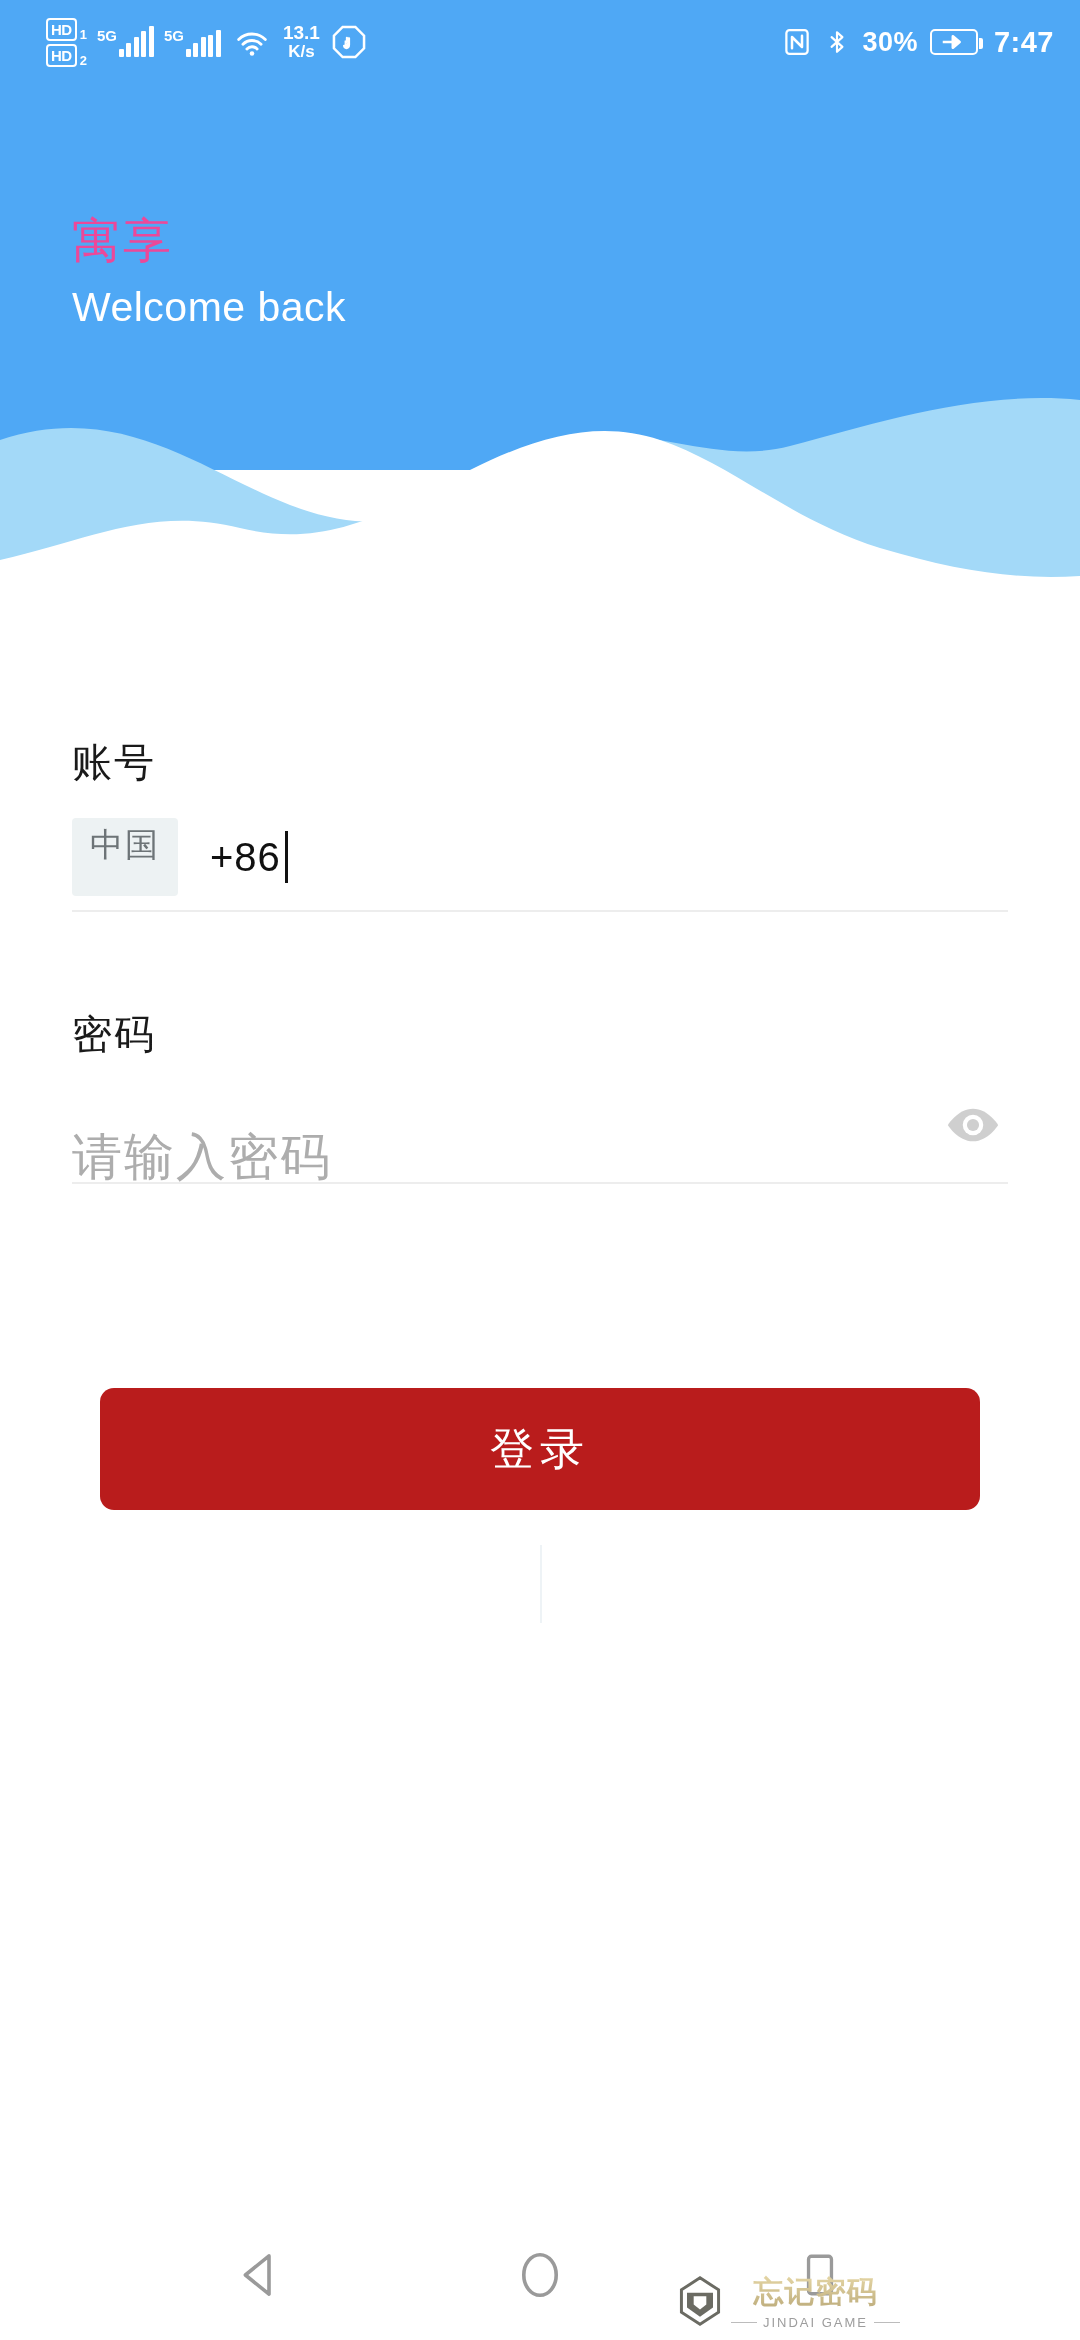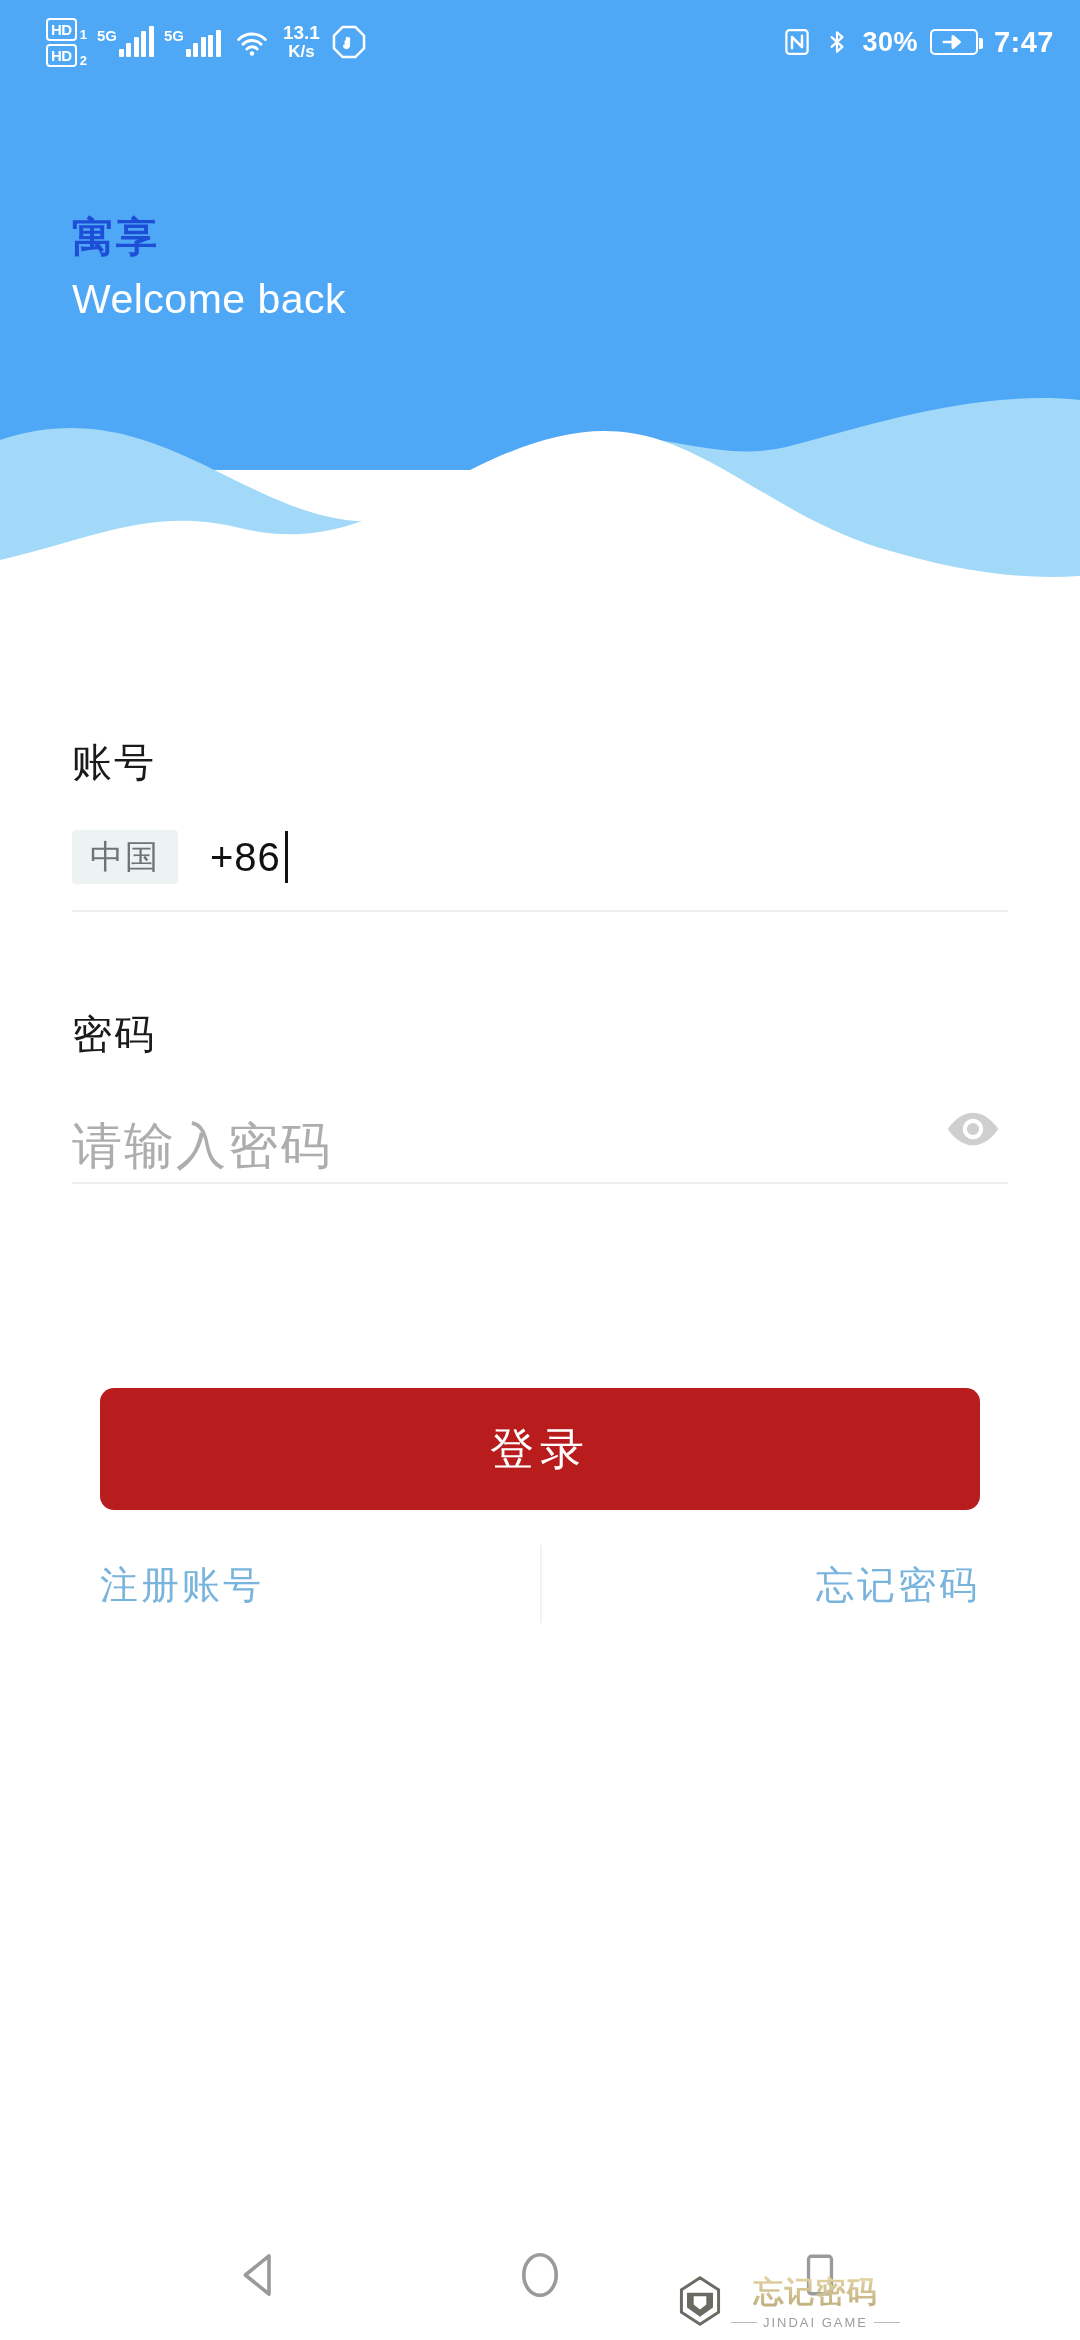--- a/index.html
+++ b/index.html
@@ -66,38 +66,38 @@
     display:flex; align-items:center; justify-content:center;
   }
   .battery::after {
     content:""; position:absolute; right:-7px; top:7px;
     width:4px; height:11px; background:#ffffff; border-radius:0 2px 2px 0;
   }
 
   
   .hero-text { position:absolute; left:72px; top:215px; }
   .app-title {
-    font-size:41px; font-weight:700; color:#1d4ed8;
+    font-size:48px; font-weight:400; color:#ec4899;
     letter-spacing:3px; line-height:1.1;
   }
   .app-sub {
     margin-top:16px; font-size:41px; font-weight:400;
     color:#ffffff; letter-spacing:0.5px;
   }
 
   
   .form { position:absolute; left:0; top:735px; width:1080px; padding:0 72px; }
   .field { position:relative; }
   .field + .field { margin-top:95px; }
   .field-label {
     font-size:40px; font-weight:400; color:#1a1a1a; letter-spacing:2px;
   }
   .field-row {
     margin-top:28px; height:78px;
-    display:flex; align-items:center;
+    display:flex; 
   }
   .country-chip {
     background:#EDF2F3; color:#6d7477;
     font-size:33px; letter-spacing:2px;
     padding:8px 18px; border-radius:4px; line-height:1.15;
   }
   .phone-code {
     margin-left:32px; font-size:40px; color:#111111; letter-spacing:1px;
     display:flex; align-items:center;
   }
@@ -282,24 +282,20 @@
           </svg>
         </span>
       </div>
       <div class="underline"></div>
     </div>
 
   </div>
 
   <button class="login-btn">登录</button>
 
-  <div class="links">
-    <span class="link">注册账号</span>
-    <span class="link">忘记密码</span>
-  </div>
   <div class="link-divider"></div>
 
   <div class="navbar">
     <span class="nav-btn">
       <svg width="54" height="54" viewBox="0 0 24 24">
         <path d="M16 3.5L5.5 12 16 20.5z" fill="none" stroke="#9a9a9a" stroke-width="1.6" stroke-linejoin="round"></path>
       </svg>
     </span>
     <span class="nav-btn">
       <svg width="54" height="54" viewBox="0 0 24 24">

